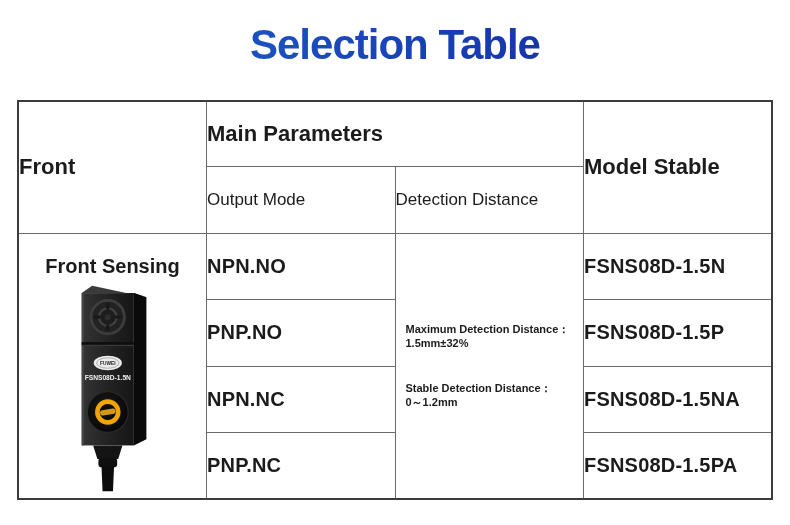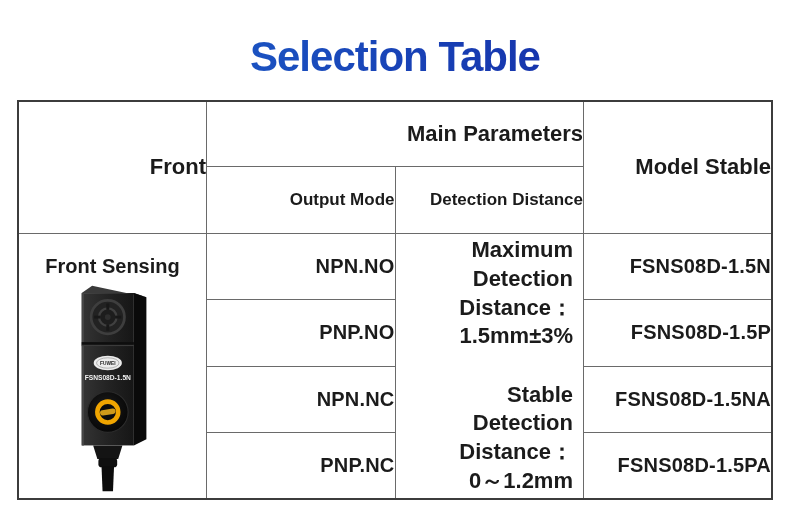--- a/index.html
+++ b/index.html
@@ -13,21 +13,21 @@
     color: #1b1b1b;
   }
   .page {
     position: relative;
     width: 790px;
     height: 525px;
     background: #ffffff;
   }
   .page-title {
     position: absolute;
-    top: 36px;
+    top: 24px;
     left: 0;
     width: 100%;
     text-align: center;
     font-size: 42px;
     font-weight: bold;
     letter-spacing: -1px;
     line-height: 1;
     background-image: linear-gradient(90deg, #1f6bd2, #121c9c);
     -webkit-background-clip: text;
     background-clip: text;
@@ -38,48 +38,48 @@
     left: 17px;
     top: 100px;
     width: 756px;
     height: 398px;
     border-collapse: collapse;
     table-layout: fixed;
     border: 2.5px solid #3c3c3c;
   }
   table.sel-table td {
     border: 1.5px solid #6a6a6a;
-    text-align: right;
+    text-align: left;
     vertical-align: middle;
     padding: 0;
     background: #ffffff;
   }
   .th-big   { font-size: 22px; font-weight: bold; }
-  .th-small { font-size: 17px; font-weight: bold; }
+  .th-small { font-size: 17px; font-weight: normal; }
   .cell-mode, .cell-model { font-size: 20px; font-weight: bold; letter-spacing: 0.2px; }
   .r1 { height: 65px; }
   .r2 { height: 67px; }
   .b1 { height: 66px; }
   .b2 { height: 67px; }
   .b3 { height: 66px; }
   .b4 { height: 67px; }
   td.type-cell { vertical-align: top; }
   .type-cell-inner {
     display: flex;
     flex-direction: column;
     align-items: center;
   }
   .front-sensing-label {
     margin-top: 15px;
     font-size: 20px;
     font-weight: bold;
     line-height: 1.2;
   }
   .sensor-svg { margin-top: 4px; display: block; }
-  .dd-cell { font-size: 22px; font-weight: bold; line-height: 1.3; }
+  .dd-cell { font-size: 11px; font-weight: bold; line-height: 1.3; }
   .dd-block { padding: 0 10px; }
   .dd-block + .dd-block { margin-top: 30px; }
 </style>
 </head>
 <body>
 
 <div class="page">
 
   <div class="page-title" style="background-image: linear-gradient(90deg, rgb(31, 107, 210), rgb(18, 28, 156));">Selection Table</div>
 
@@ -157,21 +157,21 @@
               <rect x="32" y="168" width="18" height="9" rx="3" fill="#0f0f0f"></rect>
               <polygon points="35,176 47,176 46,200 36,200" fill="#0c0c0c"></polygon>
             </g>
           </svg>
         </div>
       </td>
       <td class="cell-mode">NPN.NO</td>
       <td rowspan="4" class="dd-cell">
         <div class="dd-block">
           <div>Maximum Detection Distance：</div>
-          <div>1.5mm±3%</div>
+          <div>1.5mm±32%</div>
         </div>
         <div class="dd-block">
           <div>Stable Detection Distance：</div>
           <div>0～1.2mm</div>
         </div>
       </td>
       <td class="cell-model">FSNS08D-1.5N</td>
     </tr>
     <tr class="b2">
       <td class="cell-mode">PNP.NO</td>

